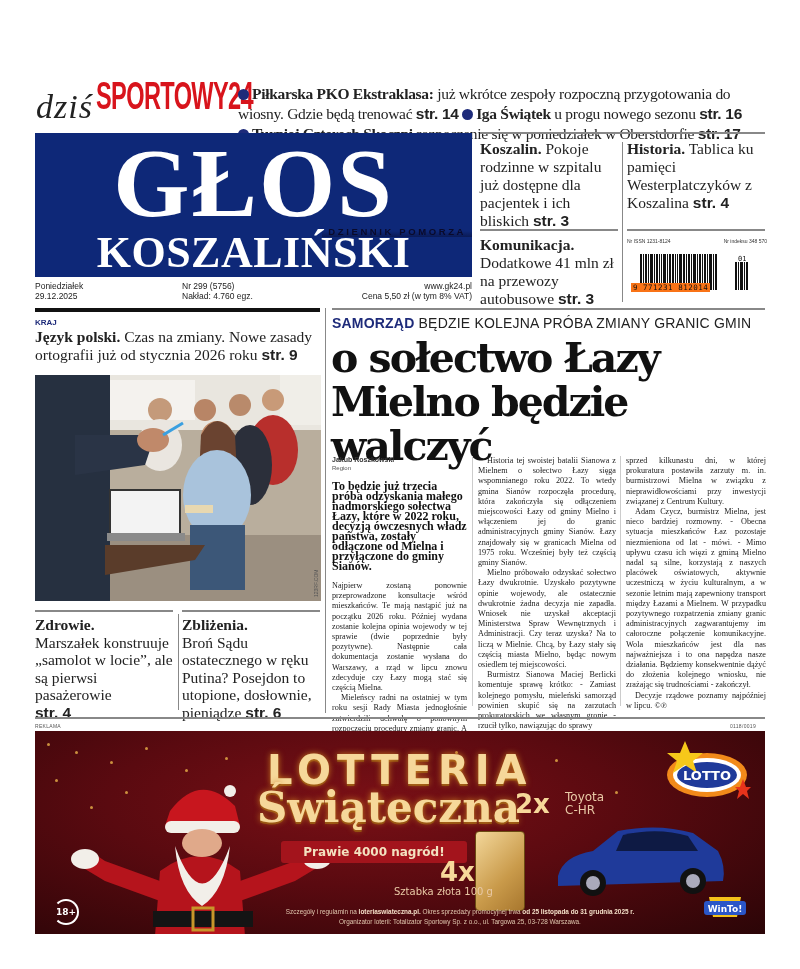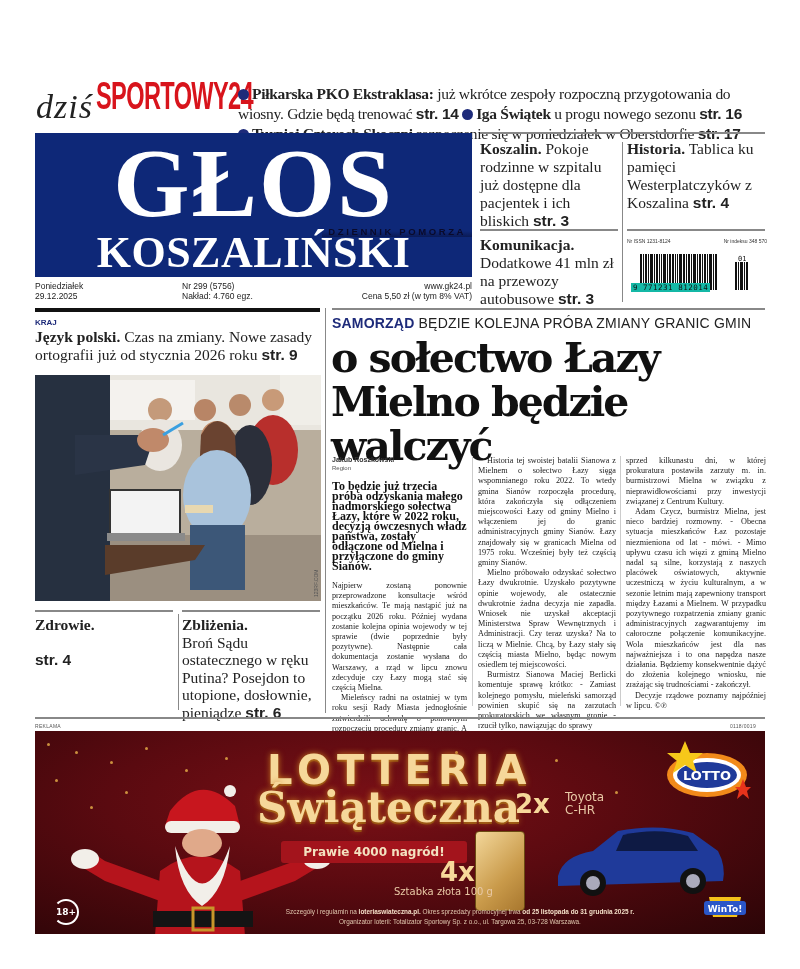--- a/index.html
+++ b/index.html
@@ -155,21 +155,21 @@
     <i style="width:1px"></i>
     <i style="width:2px"></i>
 </div>
 <div class="abs barcode" style="left:735px; top:262px; height:28px;">
   <i style="width:2px"></i>
     <i style="width:1px"></i>
     <i style="width:3px"></i>
     <i style="width:1px"></i>
     <i style="width:2px"></i>
 </div>
-<div class="abs" style="left:631px; top:283px; background:#14b8a6; font-family:'DejaVu Sans Mono',monospace; font-size:7.5px; letter-spacing:0.5px; color:#111; padding:0 2px;">9 771231 812014</div>
+<div class="abs" style="left:631px; top:283px; background:#f97316; font-family:'DejaVu Sans Mono',monospace; font-size:7.5px; letter-spacing:0.5px; color:#111; padding:0 2px;">9 771231 812014</div>
 <div class="abs" style="left:738px; top:255px; font-family:'DejaVu Sans Mono',monospace; font-size:7px; color:#111;">01</div>
 
 <div class="hr" style="left:35px; top:308px; width:285px; height:4px; background:#111;"></div>
 <div class="hr" style="left:332px; top:308px; width:433px;"></div>
 <div class="vr" style="left:325px; top:308px; height:405px;"></div>
 
 <div class="abs kraj" style="left:35px; top:318px;">KRAJ</div>
 <div class="abs box-teaser" style="left:35px; top:328px; width:290px; font-size:15.5px; line-height:18px;">
   <b>Język polski.</b><span> Czas na zmiany. Nowe zasady ortografii już od stycznia 2026 roku </span><span class="pg">str. 9</span>
 </div>
@@ -203,21 +203,21 @@
     <path d="M70 170 L170 170 L160 185 L70 200 Z" fill="#5a3c2a"></path>
     <text x="283" y="222" font-family="Liberation Sans, sans-serif" font-size="5" fill="#555" transform="rotate(-90 283 222)">123RF.COM</text>
   </svg>
 </div>
 
 <div class="hr" style="left:35px; top:610px; width:138px;"></div>
 <div class="hr" style="left:182px; top:610px; width:138px;"></div>
 <div class="vr" style="left:178px; top:614px; height:96px;"></div>
 
 <div class="abs box-teaser" style="left:35px; top:616px; width:142px; line-height:17.5px;">
-  <b>Zdrowie.</b><br><br><span class="pg">str. 4</span>
+  <b>Zdrowie.</b><br><span>Marszałek konstruuje „samolot w locie”, ale są pierwsi pasażerowie</span><br><span class="pg">str. 4</span>
 </div>
 <div class="abs box-teaser" style="left:182px; top:616px; width:142px; line-height:17.5px;">
   <b>Zbliżenia.</b><br><span>Broń Sądu ostatecznego w ręku Putina? Posejdon to utopione, dosłownie, pieniądze </span><span class="pg">str. 6</span>
 </div>
 
 <div class="abs kicker" style="left:332px; top:315px;">
   <b>SAMORZĄD</b><span> BĘDZIE KOLEJNA PRÓBA ZMIANY GRANIC GMIN</span>
 </div>
 <div class="abs headline" style="left:331px; top:336px; width:440px;">
   <div>o sołectwo Łazy</div>

